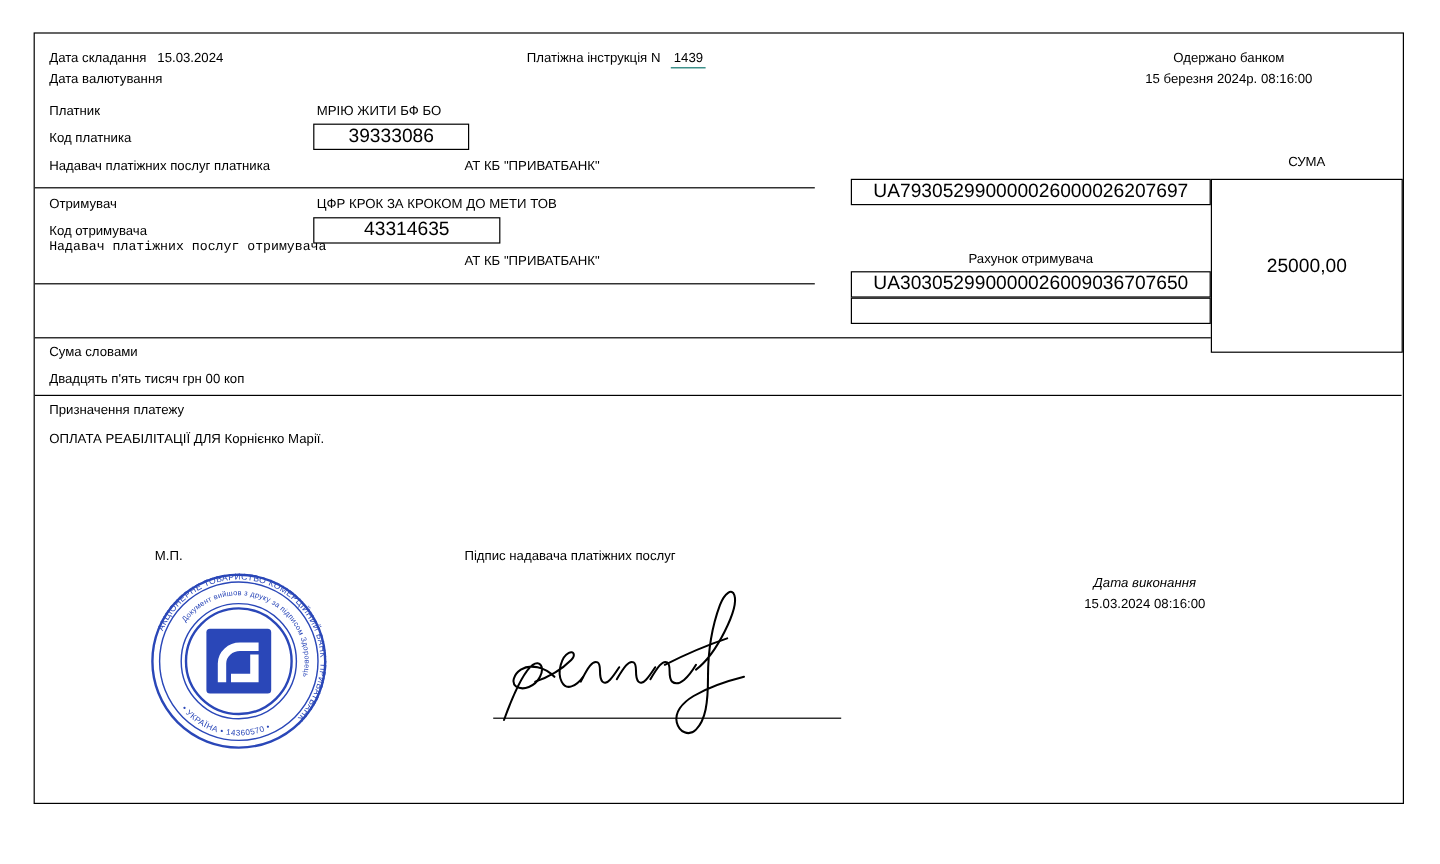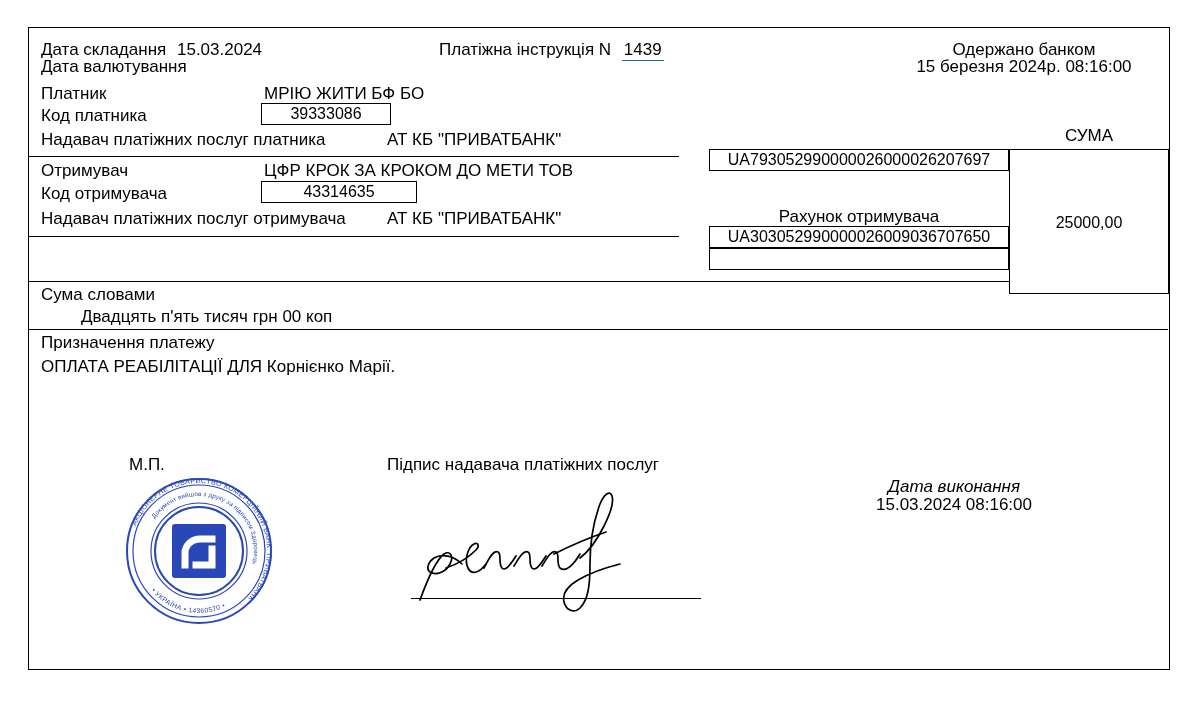--- a/index.html
+++ b/index.html
@@ -25,21 +25,21 @@
     top: 27px;
     width: 1142px;
     height: 643px;
     border: 1.5px solid #000;
     box-sizing: border-box;
   }
 
   
   .t {
     position: absolute;
-    font-size: 17px;
+    font-size: 11px;
     line-height: 17px;
     white-space: nowrap;
   }
   .u-under {
     border-bottom: 1px solid #0f766e;
     padding: 0 2px 1px 2px;
   }
   .boxed {
     position: absolute;
     border: 1px solid #000;
@@ -104,37 +104,37 @@
     <div class="t" style="left:358px; top:103px;">АТ КБ "ПРИВАТБАНК"</div>
 
     <div class="hline" style="left:0px; top:128px; width:650px;"></div>
 
     <div class="t" style="left:12px; top:134px;">Отримувач</div>
     <div class="t" style="left:235px; top:134px;">ЦФР КРОК ЗА КРОКОМ ДО МЕТИ ТОВ</div>
 
     <div class="t" style="left:12px; top:157px;">Код отримувача</div>
     <div class="boxed" style="left:232px; top:153px; width:156px; height:22px; line-height:20px;">43314635</div>
 
-    <div class="t" style="left:12px; top:182px;">Надавач платіжних послуг отримувача</div>
+    <div class="t" style="left:12px; top:170px;font-family:Liberation Mono, monospace;">Надавач платіжних послуг отримувача</div>
     <div class="t" style="left:358px; top:182px;">АТ КБ "ПРИВАТБАНК"</div>
 
     <div class="hline" style="left:0px; top:208px; width:650px;"></div>
 
     <div class="boxed" style="left:680px; top:121px; width:300px; height:22px; line-height:20px;">UA793052990000026000026207697</div>
 
     <div class="t center" style="left:680px; top:180px; width:300px;">Рахунок отримувача</div>
     <div class="boxed" style="left:680px; top:198px; width:300px; height:22px; line-height:20px;">UA303052990000026009036707650</div>
     <div class="boxed" style="left:680px; top:220px; width:300px; height:22px; line-height:20px;"></div>
 
     <div class="t center" style="left:980px; top:99px; width:160px;">СУМА</div>
     <div class="boxed" style="left:980px; top:121px; width:160px; height:145px; line-height:145px;">25000,00</div>
 
     <div class="hline" style="left:0px; top:253px; width:980px;"></div>
     <div class="t" style="left:12px; top:258px;">Сума словами</div>
-    <div class="t" style="left:12px; top:280px;margin-left:40px;">Двадцять п'ять тисяч грн 00 коп</div>
+    <div class="t" style="left:12px; top:280px;">Двадцять п'ять тисяч грн 00 коп</div>
 
     <div class="hline" style="left:0px; top:301px; width:1139px;"></div>
     <div class="t" style="left:12px; top:306px;">Призначення платежу</div>
     <div class="t" style="left:12px; top:330px;">ОПЛАТА РЕАБІЛІТАЦІЇ ДЛЯ Корнієнко Марії.</div>
 
     <div class="t" style="left:100px; top:428px;">М.П.</div>
     <div class="t" style="left:358px; top:428px;">Підпис надавача платіжних послуг</div>
 
     <div class="t center" style="left:790px; top:450px; width:270px;font-style:italic;">Дата виконання</div>
     <div class="t center" style="left:790px; top:468px; width:270px;">15.03.2024 08:16:00</div>

